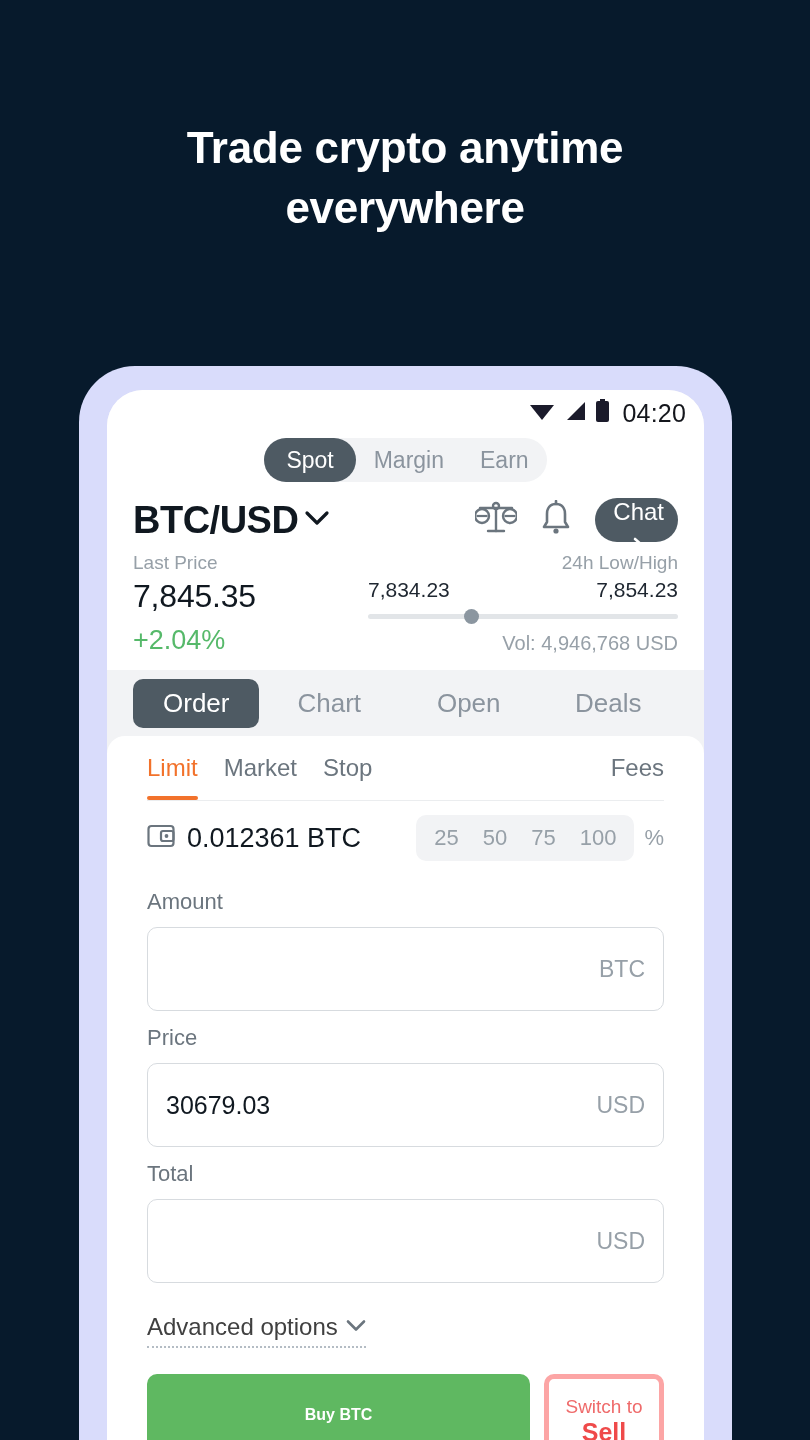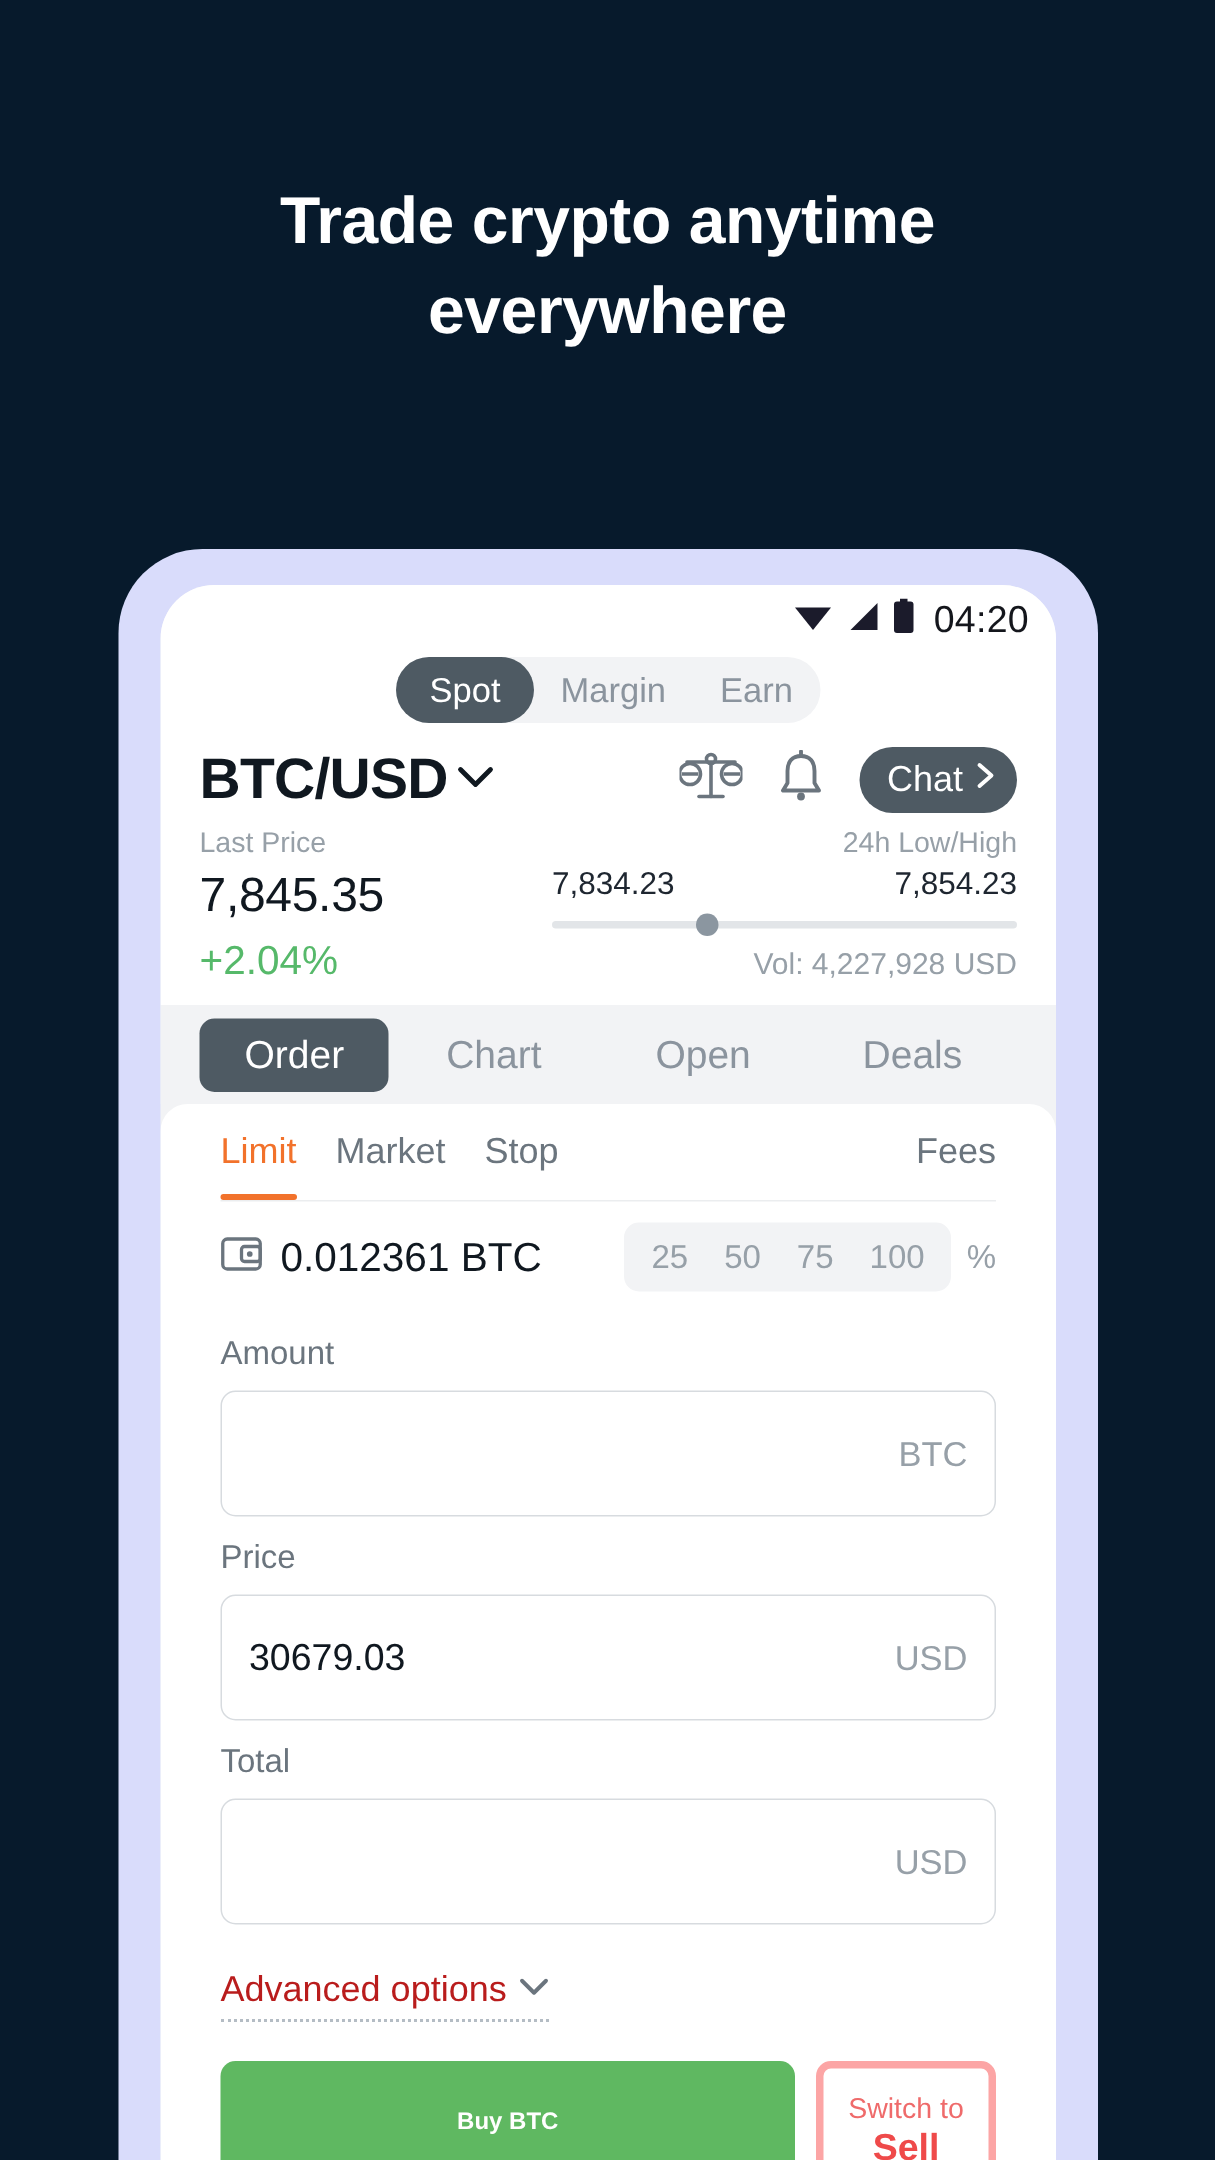--- a/index.html
+++ b/index.html
@@ -123,20 +123,21 @@
   .hdr-icon { margin-left: 22px; display: block; }
   .chat-btn {
     margin-left: 22px;
     background: #4e5a63;
     border-radius: 22px;
     height: 44px;
     display: flex;
     align-items: center;
     padding: 0 14px 0 18px;
     gap: 8px;
+    flex-direction: column;
   }
   .chat-btn span { color: #ffffff; font-size: 24px; }
 
   .price-grid {
     display: flex;
     margin-top: 10px;
   }
   .price-left { width: 235px; }
   .price-right { flex: 1; }
   .lbl-mut { color: #97a0a8; font-size: 19px; }
@@ -278,21 +279,21 @@
   .field-unit { font-size: 23px; color: #97a0a8; }
 
   .adv-row {
     display: inline-flex;
     align-items: center;
     margin-top: 30px;
     border-bottom: 2px dotted #b4bcc4;
     padding-bottom: 5px;
     gap: 8px;
   }
-  .adv-text { font-size: 24px; color: #b91c1c; }
+  .adv-text { font-size: 24px; color: #404040; }
 
   .actions {
     display: flex;
     align-items: stretch;
     gap: 14px;
     margin-top: 26px;
     padding-bottom: 26px;
   }
   .buy-btn {
     flex: 1;
@@ -410,21 +411,21 @@
           </div>
           <div class="price-right">
             <div class="lbl-mut lowhigh-label">24h Low/High</div>
             <div class="range-row">
               <span>7,834.23</span>
               <span>7,854.23</span>
             </div>
             <div class="slider">
               <div class="slider-thumb" style="left: 31%;"></div>
             </div>
-            <div class="vol-row">Vol: 4,227,928 USD</div>
+            <div class="vol-row">Vol: 4,946,768 USD</div>
           </div>
         </div>
       </div>
 
       <div class="tabstrip">
         <div class="tab active">Order</div>
         <div class="tab">Chart</div>
         <div class="tab">Open</div>
         <div class="tab">Deals</div>
       </div>

